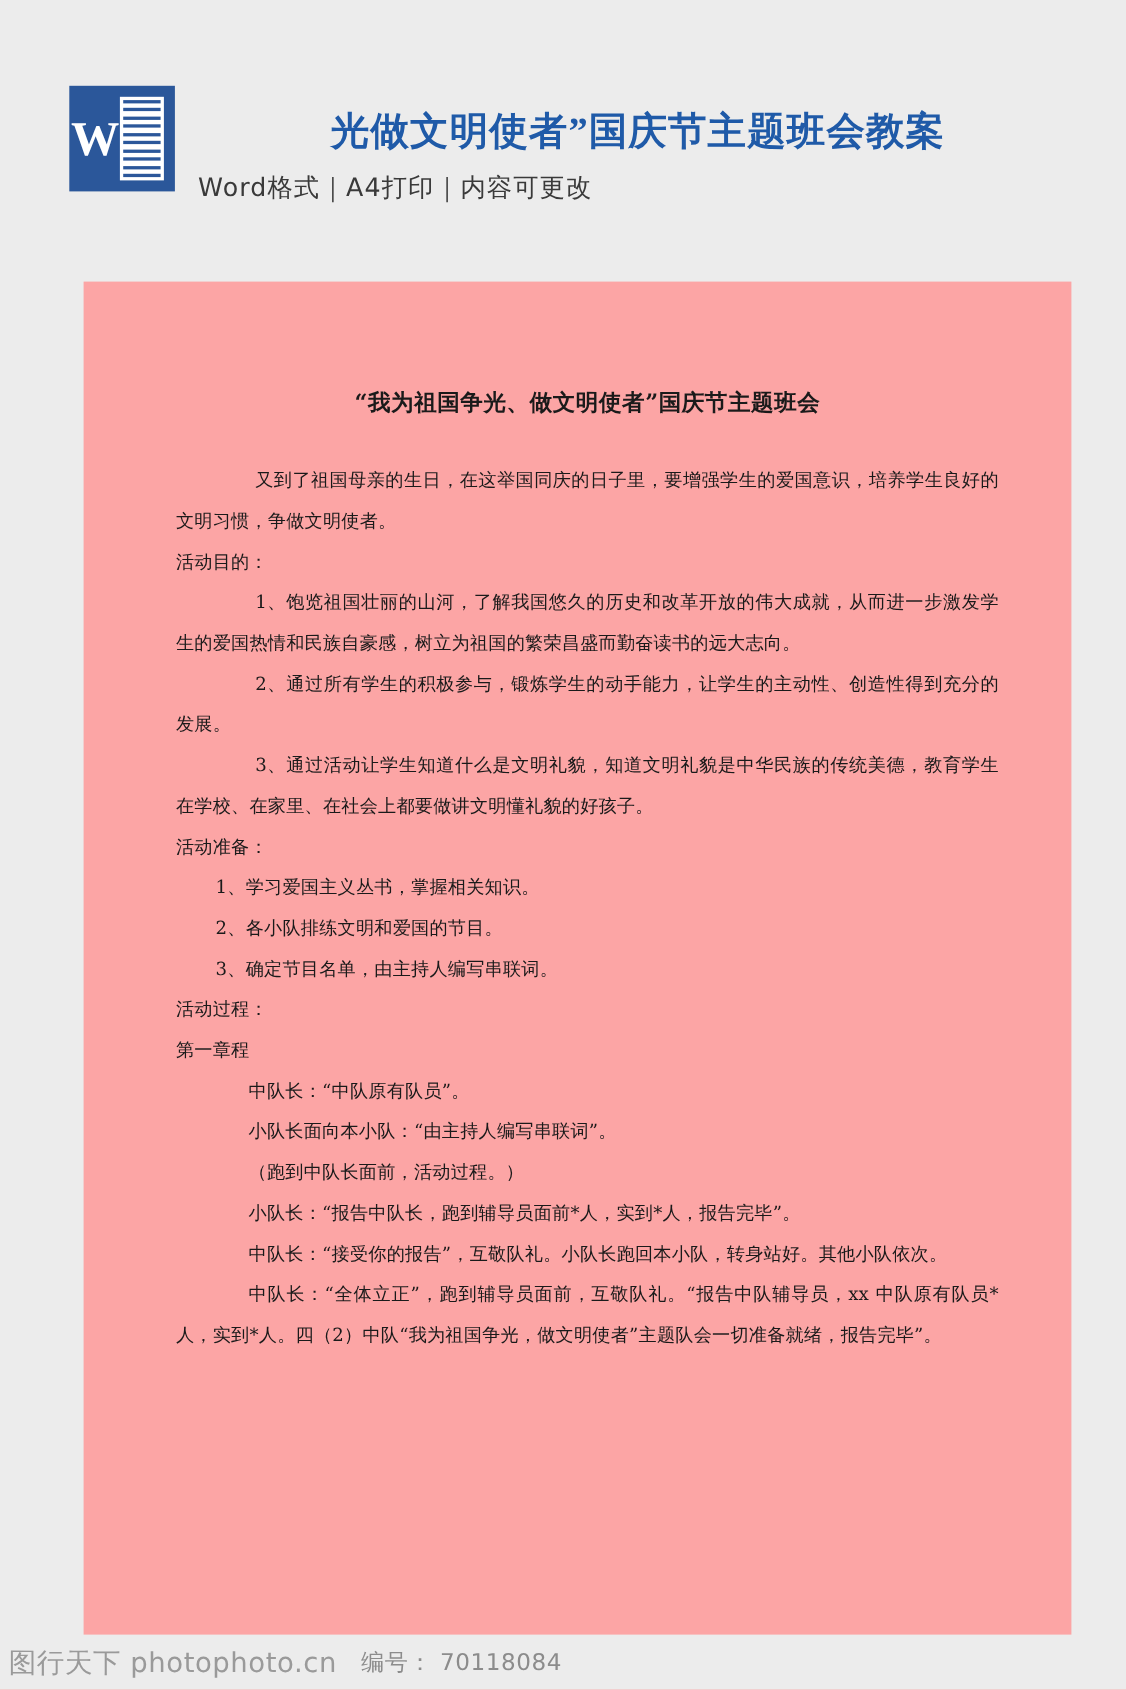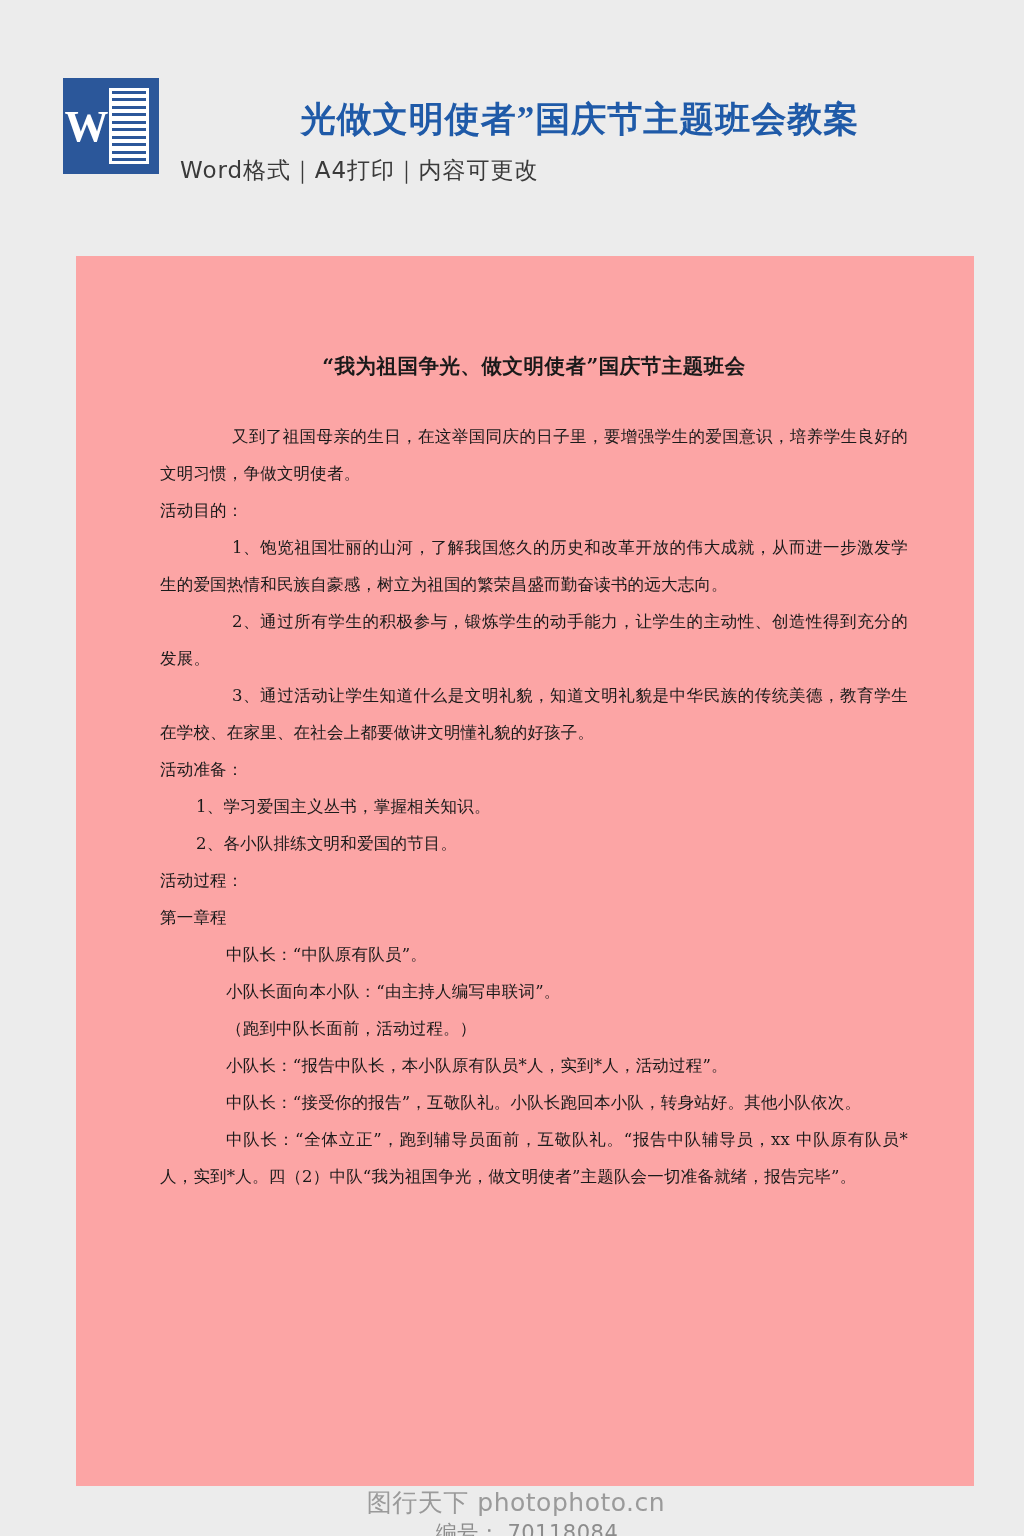--- a/index.html
+++ b/index.html
@@ -125,21 +125,20 @@
   .footer {
     position: absolute;
     left: 0;
     bottom: 0;
     width: 1024px;
     height: 50px;
     display: flex;
     align-items: center;
     padding-left: 8px;
     box-sizing: border-box;
-    flex-direction: column;
   }
   .footer-text {
     font-family: "DejaVu Sans", sans-serif;
     font-size: 25px;
     color: #9a9a9a;
     white-space: nowrap;
     letter-spacing: 0.5px;
   }
   .footer-code {
     font-family: "DejaVu Sans", sans-serif;
@@ -177,26 +176,27 @@
   <div class="doc-title">“我为祖国争光、做文明使者”国庆节主题班会</div>
   <div id="doc-body">
       <p class="p ind2">又到了祖国母亲的生日，在这举国同庆的日子里，要增强学生的爱国意识，培养学生良好的文明习惯，争做文明使者。</p>
       <p class="p ind1">活动目的：</p>
       <p class="p ind2">1、饱览祖国壮丽的山河，了解我国悠久的历史和改革开放的伟大成就，从而进一步激发学生的爱国热情和民族自豪感，树立为祖国的繁荣昌盛而勤奋读书的远大志向。</p>
       <p class="p ind2">2、通过所有学生的积极参与，锻炼学生的动手能力，让学生的主动性、创造性得到充分的发展。</p>
       <p class="p ind2">3、通过活动让学生知道什么是文明礼貌，知道文明礼貌是中华民族的传统美德，教育学生在学校、在家里、在社会上都要做讲文明懂礼貌的好孩子。</p>
       <p class="p ind1">活动准备：</p>
       <p class="p ind3">1、学习爱国主义丛书，掌握相关知识。</p>
       <p class="p ind3">2、各小队排练文明和爱国的节目。</p>
+      <p class="p ind3">3、确定节目名单，由主持人编写串联词。</p>
       <p class="p ind1">活动过程：</p>
       <p class="p ind1">第一章程</p>
       <p class="p ind4">中队长：“中队原有队员”。</p>
       <p class="p ind4">小队长面向本小队：“由主持人编写串联词”。</p>
       <p class="p ind4">（跑到中队长面前，活动过程。）</p>
-      <p class="p ind4">小队长：“报告中队长，本小队原有队员*人，实到*人，活动过程”。</p>
+      <p class="p ind4">小队长：“报告中队长，跑到辅导员面前*人，实到*人，报告完毕”。</p>
       <p class="p ind4">中队长：“接受你的报告”，互敬队礼。小队长跑回本小队，转身站好。其他小队依次。</p>
       <p class="p ind4">中队长：“全体立正”，跑到辅导员面前，互敬队礼。“报告中队辅导员，xx 中队原有队员*人，实到*人。四（2）中队“我为祖国争光，做文明使者”主题队会一切准备就绪，报告完毕”。</p>
     </div>
 </div>
 
 <div class="footer">
   <span class="footer-text">图行天下 photophoto.cn</span>
   <span class="footer-code">编号： 70118084</span>
 </div>
 

